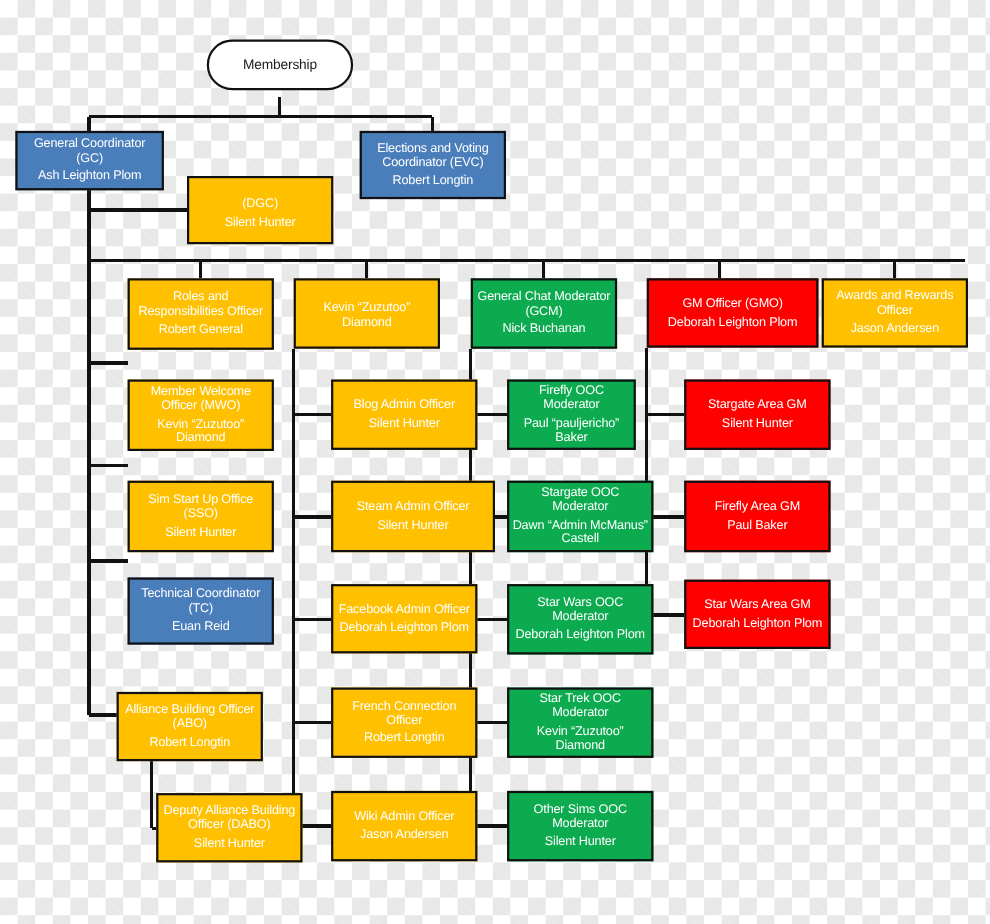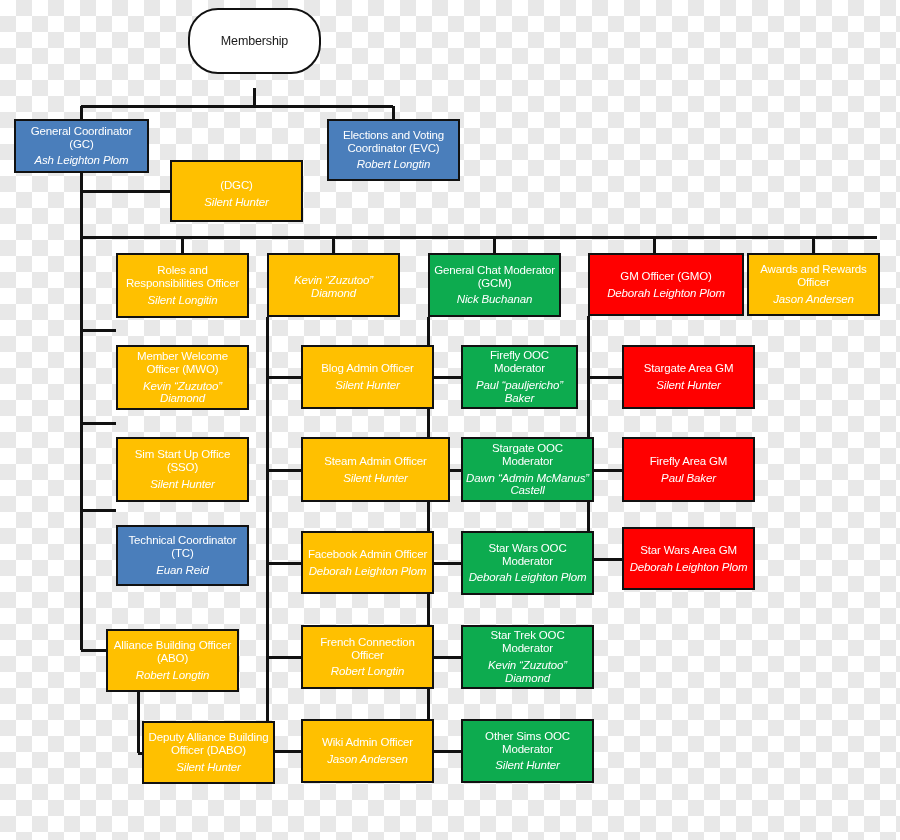--- a/index.html
+++ b/index.html
@@ -43,21 +43,20 @@
     line-height: 1.12;
     padding: 2px 3px;
     overflow: hidden;
   }
   .node .title {
     font-size: 11.5px;
     letter-spacing: -0.15px;
   }
   .node .person {
     font-size: 11.5px;
-    font-style: italic;
     letter-spacing: -0.15px;
     margin-top: 4px;
   }
   .node.root {
     background: #ffffff;
     color: #1a1a1a;
   }
   .node.root .title { font-size: 12.5px; }
   .node.blue {
     background: #4A7EBB;
@@ -124,41 +123,41 @@
       <path d="M428,751 L461,751"></path>
 
       <path d="M588,316 L588,559"></path>
       <path d="M588,377 L622,377"></path>
       <path d="M588,470 L622,470"></path>
       <path d="M588,559 L622,559"></path>
     </g>
   </svg>
 
   <div id="nodes">
-      <div class="node root" style="left: 188px; top: 8px; width: 133px; height: 66px; border-radius: 30px;">
+      <div class="node root" style="left: 188px; top: 36px; width: 133px; height: 46px; border-radius: 30px;">
         <div class="title">Membership</div>
       </div>
       <div class="node blue" style="left: 14px; top: 119px; width: 135px; height: 54px;">
         <div class="title">General Coordinator (GC)</div>
         <div class="person">Ash Leighton Plom</div>
       </div>
       <div class="node blue" style="left: 327px; top: 119px; width: 133px; height: 62px;">
         <div class="title">Elections and Voting Coordinator (EVC)</div>
         <div class="person">Robert Longtin</div>
       </div>
       <div class="node amber" style="left: 170px; top: 160px; width: 133px; height: 62px;">
         <div class="title">
           <div style="height: 5px;"></div>
           <div>(DGC)</div>
         </div>
         <div class="person">Silent Hunter</div>
       </div>
       <div class="node amber" style="left: 116px; top: 253px; width: 133px; height: 65px;">
         <div class="title">Roles  and Responsibilities Officer</div>
-        <div class="person">Silent Longitin</div>
+        <div class="person">Robert General</div>
       </div>
       <div class="node amber" style="left: 116px; top: 345px; width: 133px; height: 65px;">
         <div class="title">Member Welcome Officer (MWO)</div>
         <div class="person">Kevin “Zuzutoo” Diamond</div>
       </div>
       <div class="node amber" style="left: 116px; top: 437px; width: 133px; height: 65px;">
         <div class="title">Sim Start Up Office (SSO)</div>
         <div class="person">Silent Hunter</div>
       </div>
       <div class="node blue" style="left: 116px; top: 525px; width: 133px; height: 61px;">

